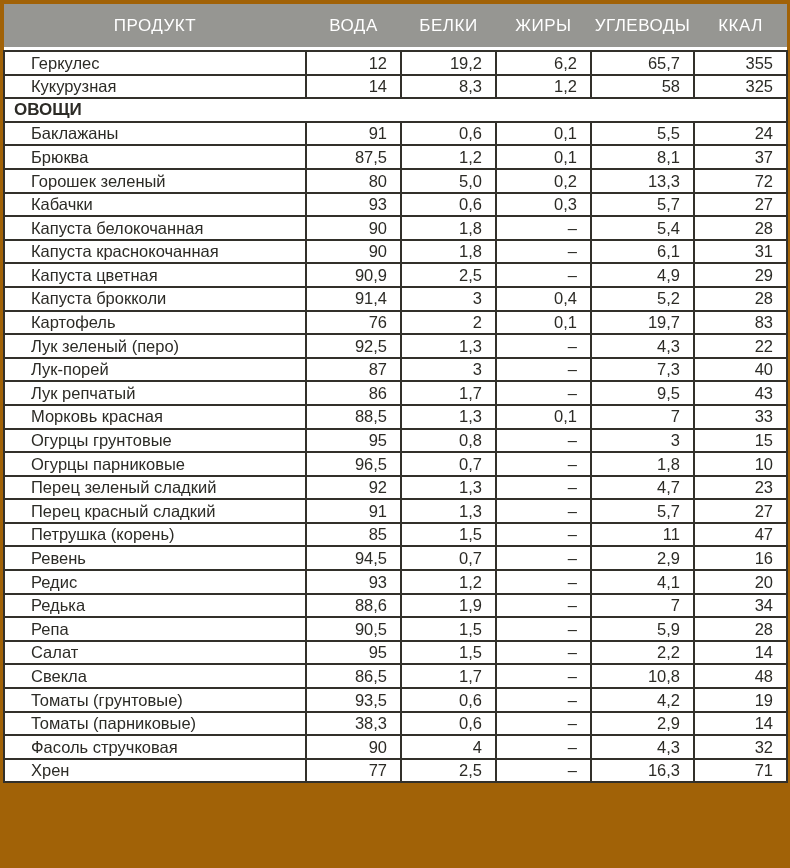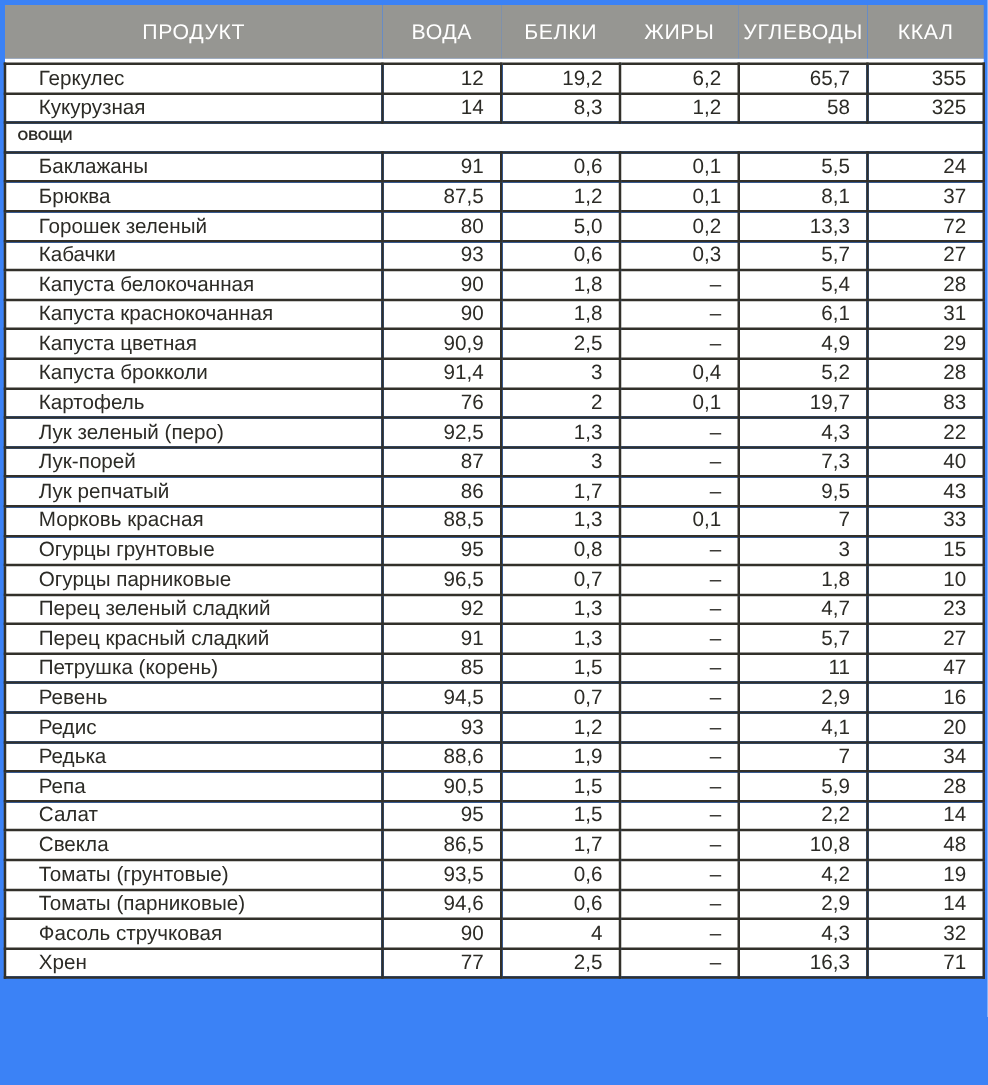--- a/index.html
+++ b/index.html
@@ -5,21 +5,21 @@
   html, body {
     margin: 0;
     padding: 0;
     background: #ffffff;
   }
   .page {
     width: 790px;
     height: 868px;
     box-sizing: border-box;
     padding: 4px 4px 0 3px;
-    background: #3b82f6;
+    background: #a16207;
     font-family: "Liberation Sans", "DejaVu Sans", sans-serif;
     color: #2c2b26;
   }
   table.nutrition {
     width: 783px;
     table-layout: fixed;
     border-collapse: collapse;
   }
   col.c-product  { width: 302px; }
   col.c-water    { width: 95px; }
@@ -66,21 +66,21 @@
     padding-left: 26px;
   }
   tbody td.cell-num {
     text-align: right;
     padding-right: 13px;
   }
   tbody tr.section-row td {
     font-weight: 700;
     text-align: left;
     padding-left: 9px;
-    font-size: 11px;
+    font-size: 17px;
   }
 </style>
 </head>
 <body>
 
 <div class="page">
   <table class="nutrition">
     <colgroup>
       <col class="c-product">
       <col class="c-water">
@@ -317,21 +317,21 @@
         <tr>
           <td class="cell-product">Томаты (грунтовые)</td>
           <td class="cell-num">93,5</td>
           <td class="cell-num">0,6</td>
           <td class="cell-num">–</td>
           <td class="cell-num">4,2</td>
           <td class="cell-num">19</td>
         </tr>
         <tr>
           <td class="cell-product">Томаты (парниковые)</td>
-          <td class="cell-num">94,6</td>
+          <td class="cell-num">38,3</td>
           <td class="cell-num">0,6</td>
           <td class="cell-num">–</td>
           <td class="cell-num">2,9</td>
           <td class="cell-num">14</td>
         </tr>
         <tr>
           <td class="cell-product">Фасоль стручковая</td>
           <td class="cell-num">90</td>
           <td class="cell-num">4</td>
           <td class="cell-num">–</td>

